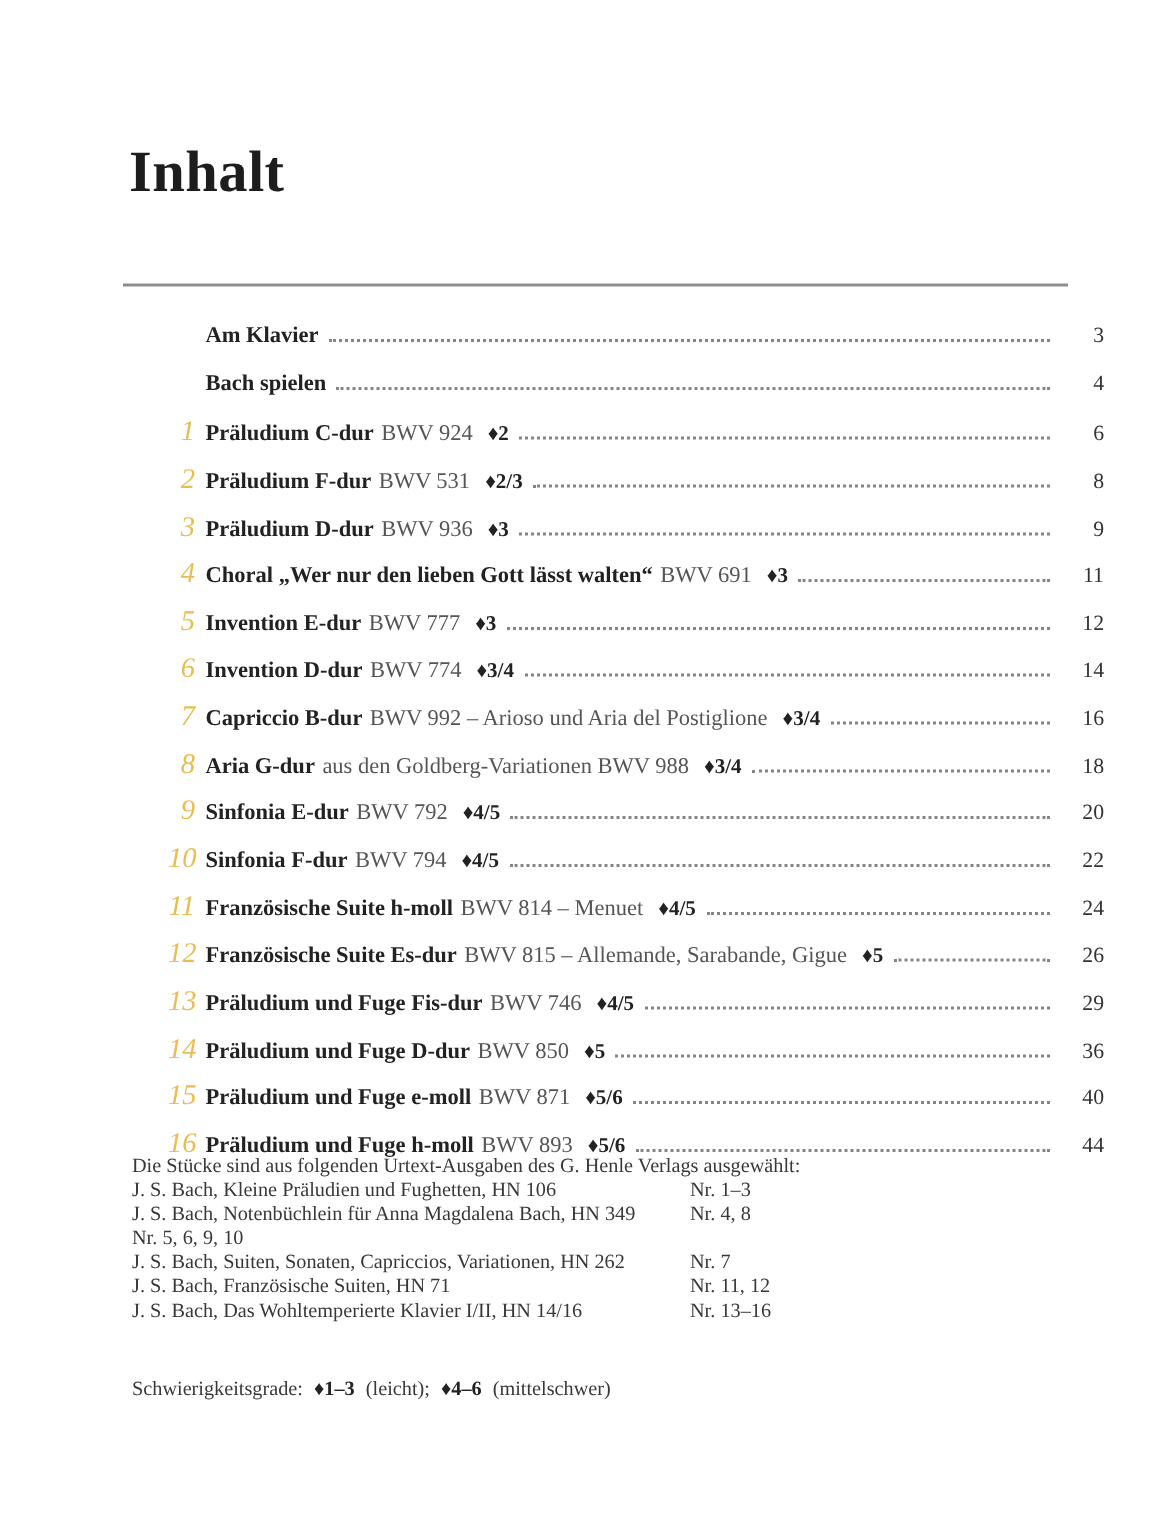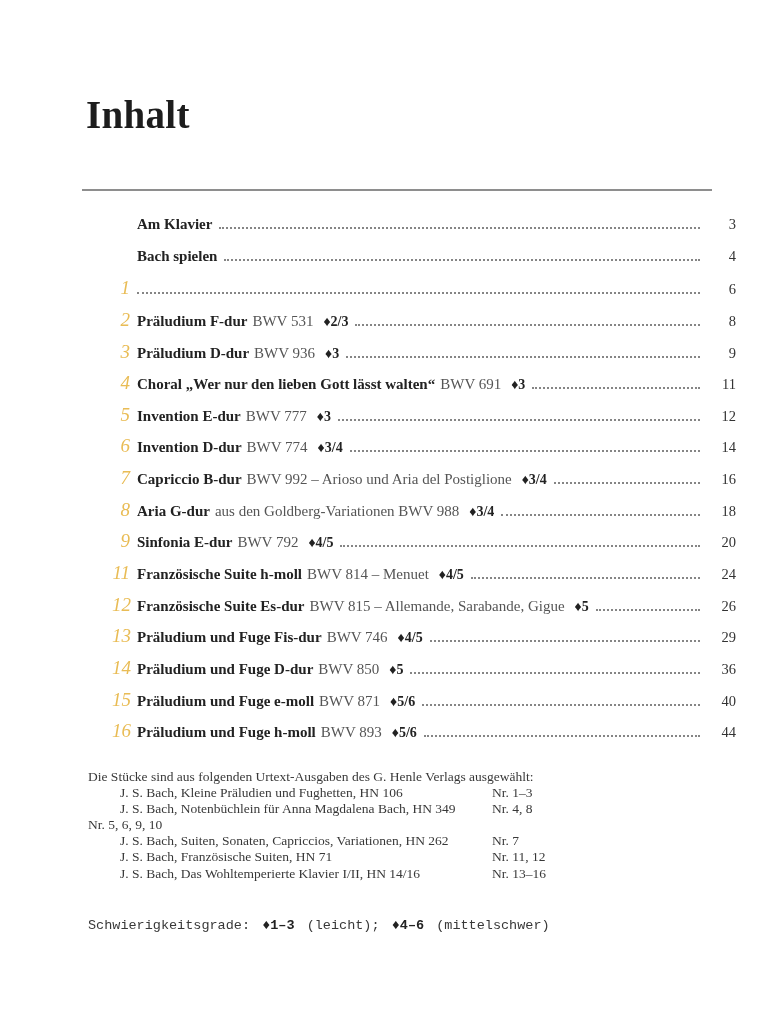--- a/index.html
+++ b/index.html
@@ -81,30 +81,29 @@
     position: absolute;
     left: 88px;
     top: 769px;
     width: 624px;
     font-size: 13.5px;
     line-height: 16.1px;
     color: #383838;
   }
   .src-intro { white-space: nowrap; }
   .src-row { display: flex; white-space: nowrap; }
-  .src-edition { flex: none; width: 372px; margin-left: 32px; }
+  .src-edition { flex: none; width: 372px; }
   .src-nums { flex: none; }
   .difficulty {
     position: absolute;
     left: 88px;
     top: 918px;
     font-size: 13.5px;
     color: #383838;
     white-space: nowrap;
-    font-family: Liberation Mono, monospace;
   }
   .difficulty .bold { font-weight: bold; color: #222222; }
   .difficulty span { margin-right: 4px; }
 </style>
 </head>
 <body>
 
 <div class="page">
 
   <h1 class="page-title">Inhalt</h1>
@@ -119,20 +118,21 @@
       <span class="toc-page">3</span>
     </div>
       <div class="toc-row">
       <span class="toc-num"></span>
       <span class="toc-text"><span class="toc-title">Bach spielen</span><span class="toc-detail"></span><span class="toc-grade"></span></span>
       <span class="toc-leader"></span>
       <span class="toc-page">4</span>
     </div>
       <div class="toc-row">
       <span class="toc-num">1</span>
+      <span class="toc-text"><span class="toc-title">Präludium C-dur</span><span class="toc-detail">BWV 924</span><span class="toc-grade">♦2</span></span>
       <span class="toc-leader"></span>
       <span class="toc-page">6</span>
     </div>
       <div class="toc-row">
       <span class="toc-num">2</span>
       <span class="toc-text"><span class="toc-title">Präludium F-dur</span><span class="toc-detail">BWV 531</span><span class="toc-grade">♦2/3</span></span>
       <span class="toc-leader"></span>
       <span class="toc-page">8</span>
     </div>
       <div class="toc-row">
@@ -169,20 +169,26 @@
       <span class="toc-num">8</span>
       <span class="toc-text"><span class="toc-title">Aria G-dur</span><span class="toc-detail">aus den Goldberg-Variationen BWV 988</span><span class="toc-grade">♦3/4</span></span>
       <span class="toc-leader"></span>
       <span class="toc-page">18</span>
     </div>
       <div class="toc-row">
       <span class="toc-num">9</span>
       <span class="toc-text"><span class="toc-title">Sinfonia E-dur</span><span class="toc-detail">BWV 792</span><span class="toc-grade">♦4/5</span></span>
       <span class="toc-leader"></span>
       <span class="toc-page">20</span>
+    </div>
+      <div class="toc-row">
+      <span class="toc-num">10</span>
+      <span class="toc-text"><span class="toc-title">Sinfonia F-dur</span><span class="toc-detail">BWV 794</span><span class="toc-grade">♦4/5</span></span>
+      <span class="toc-leader"></span>
+      <span class="toc-page">22</span>
     </div>
       <div class="toc-row">
       <span class="toc-num">11</span>
       <span class="toc-text"><span class="toc-title">Französische Suite h-moll</span><span class="toc-detail">BWV 814 – Menuet</span><span class="toc-grade">♦4/5</span></span>
       <span class="toc-leader"></span>
       <span class="toc-page">24</span>
     </div>
       <div class="toc-row">
       <span class="toc-num">12</span>
       <span class="toc-text"><span class="toc-title">Französische Suite Es-dur</span><span class="toc-detail">BWV 815 – Allemande, Sarabande, Gigue</span><span class="toc-grade">♦5</span></span>

